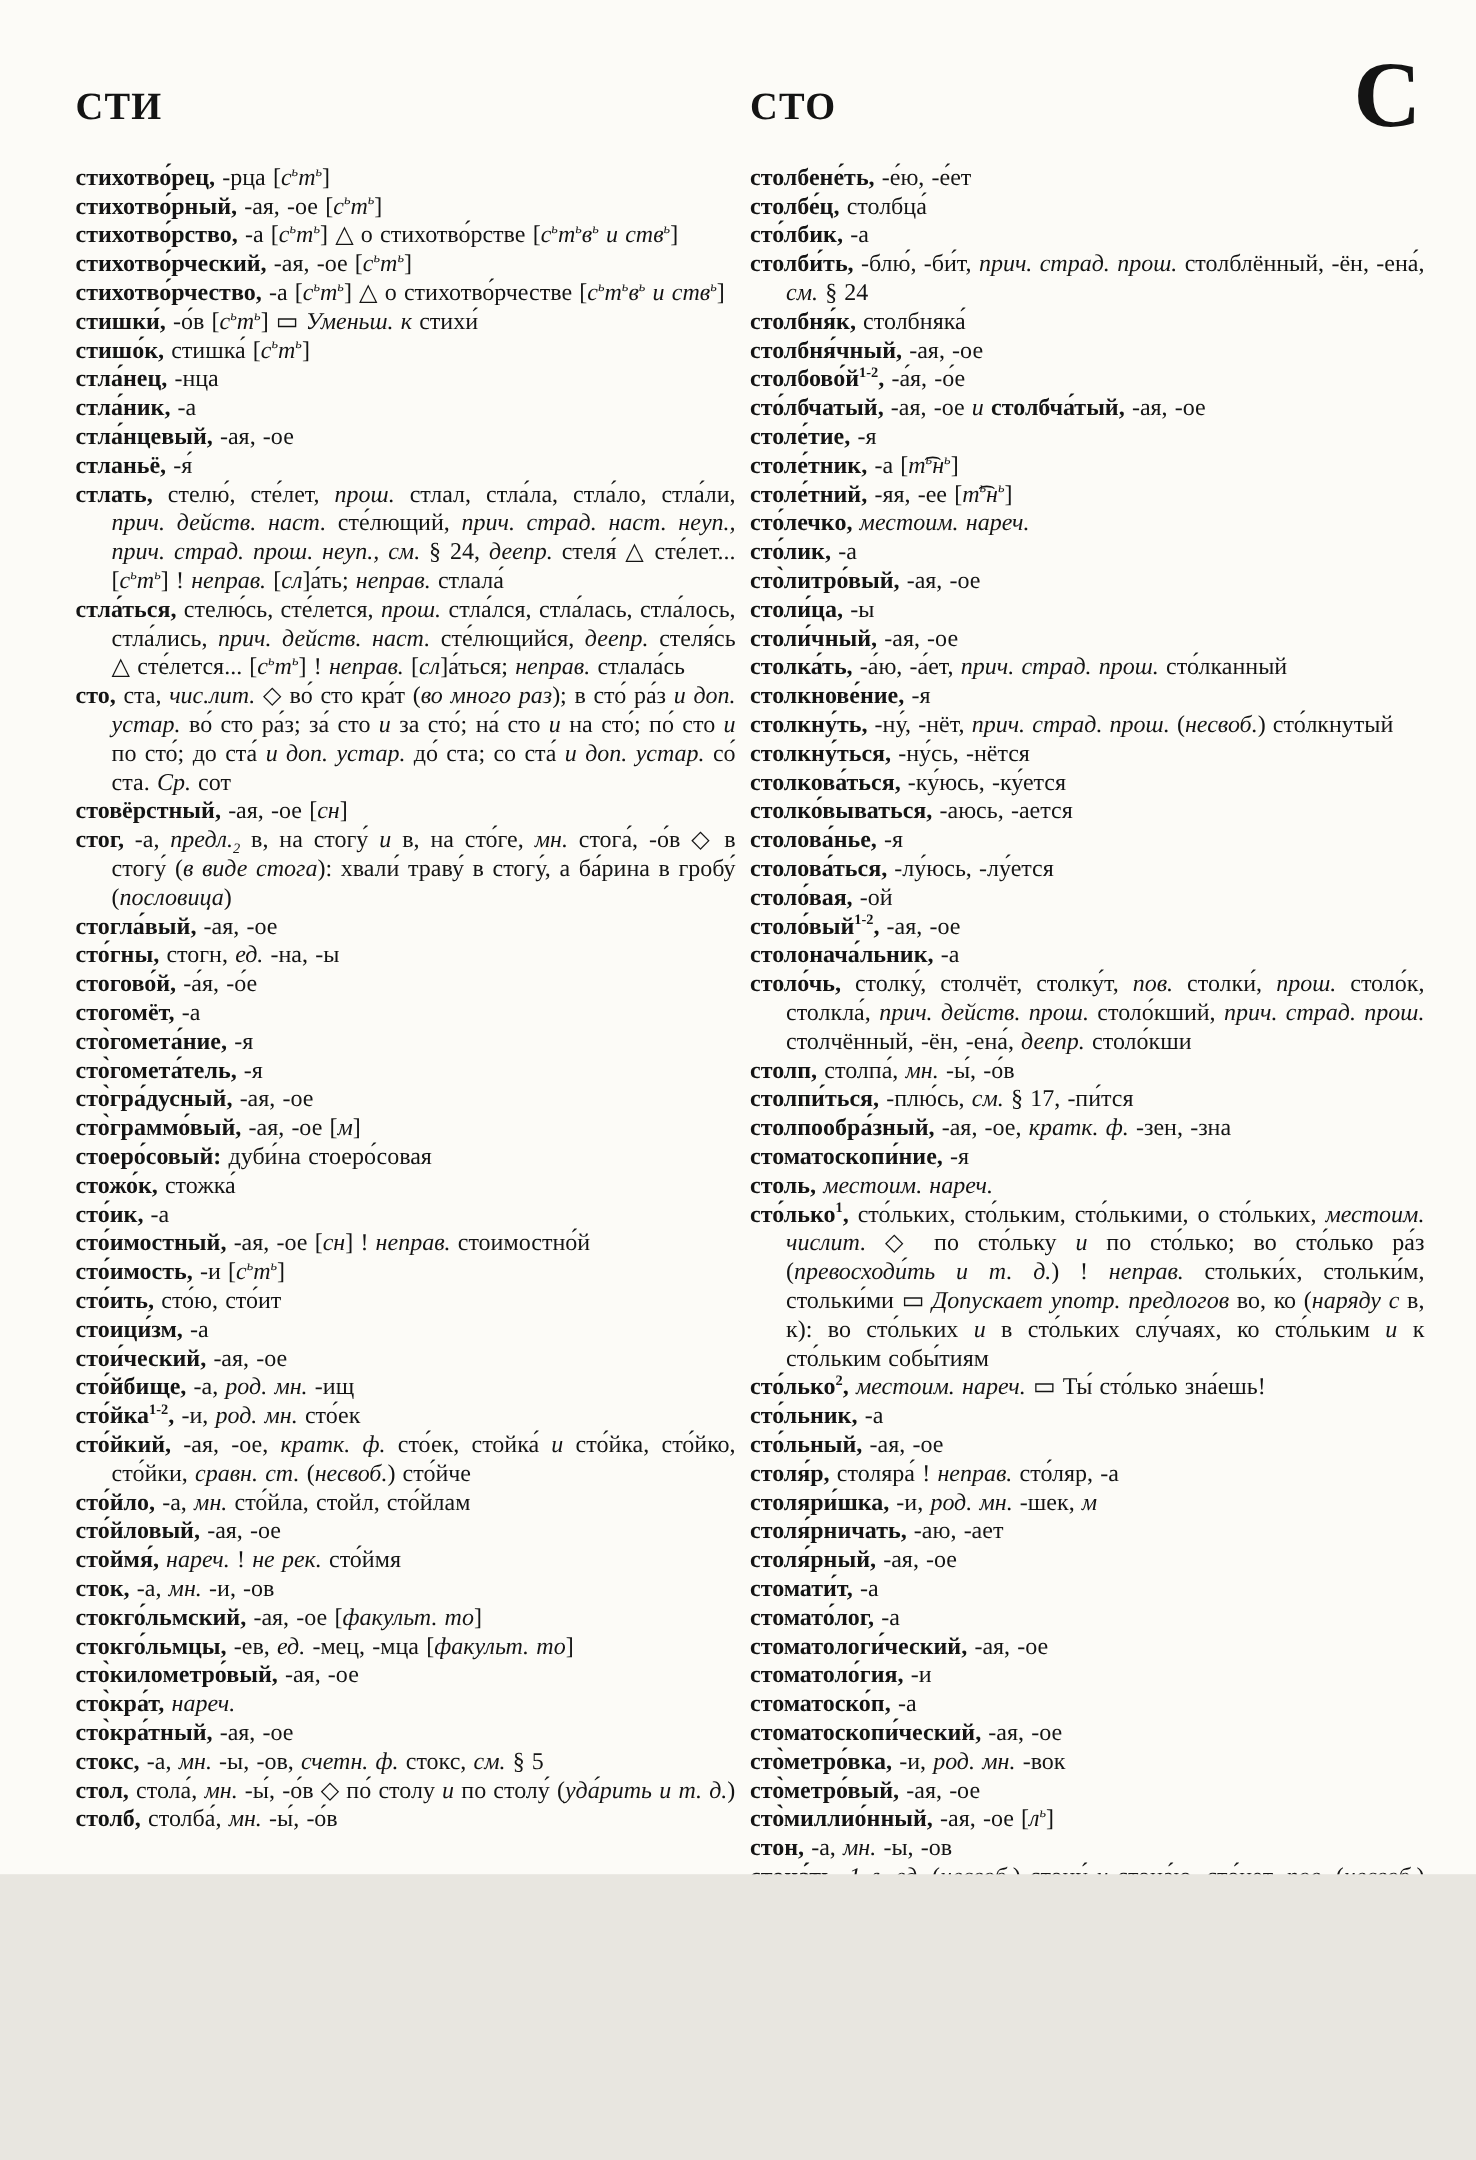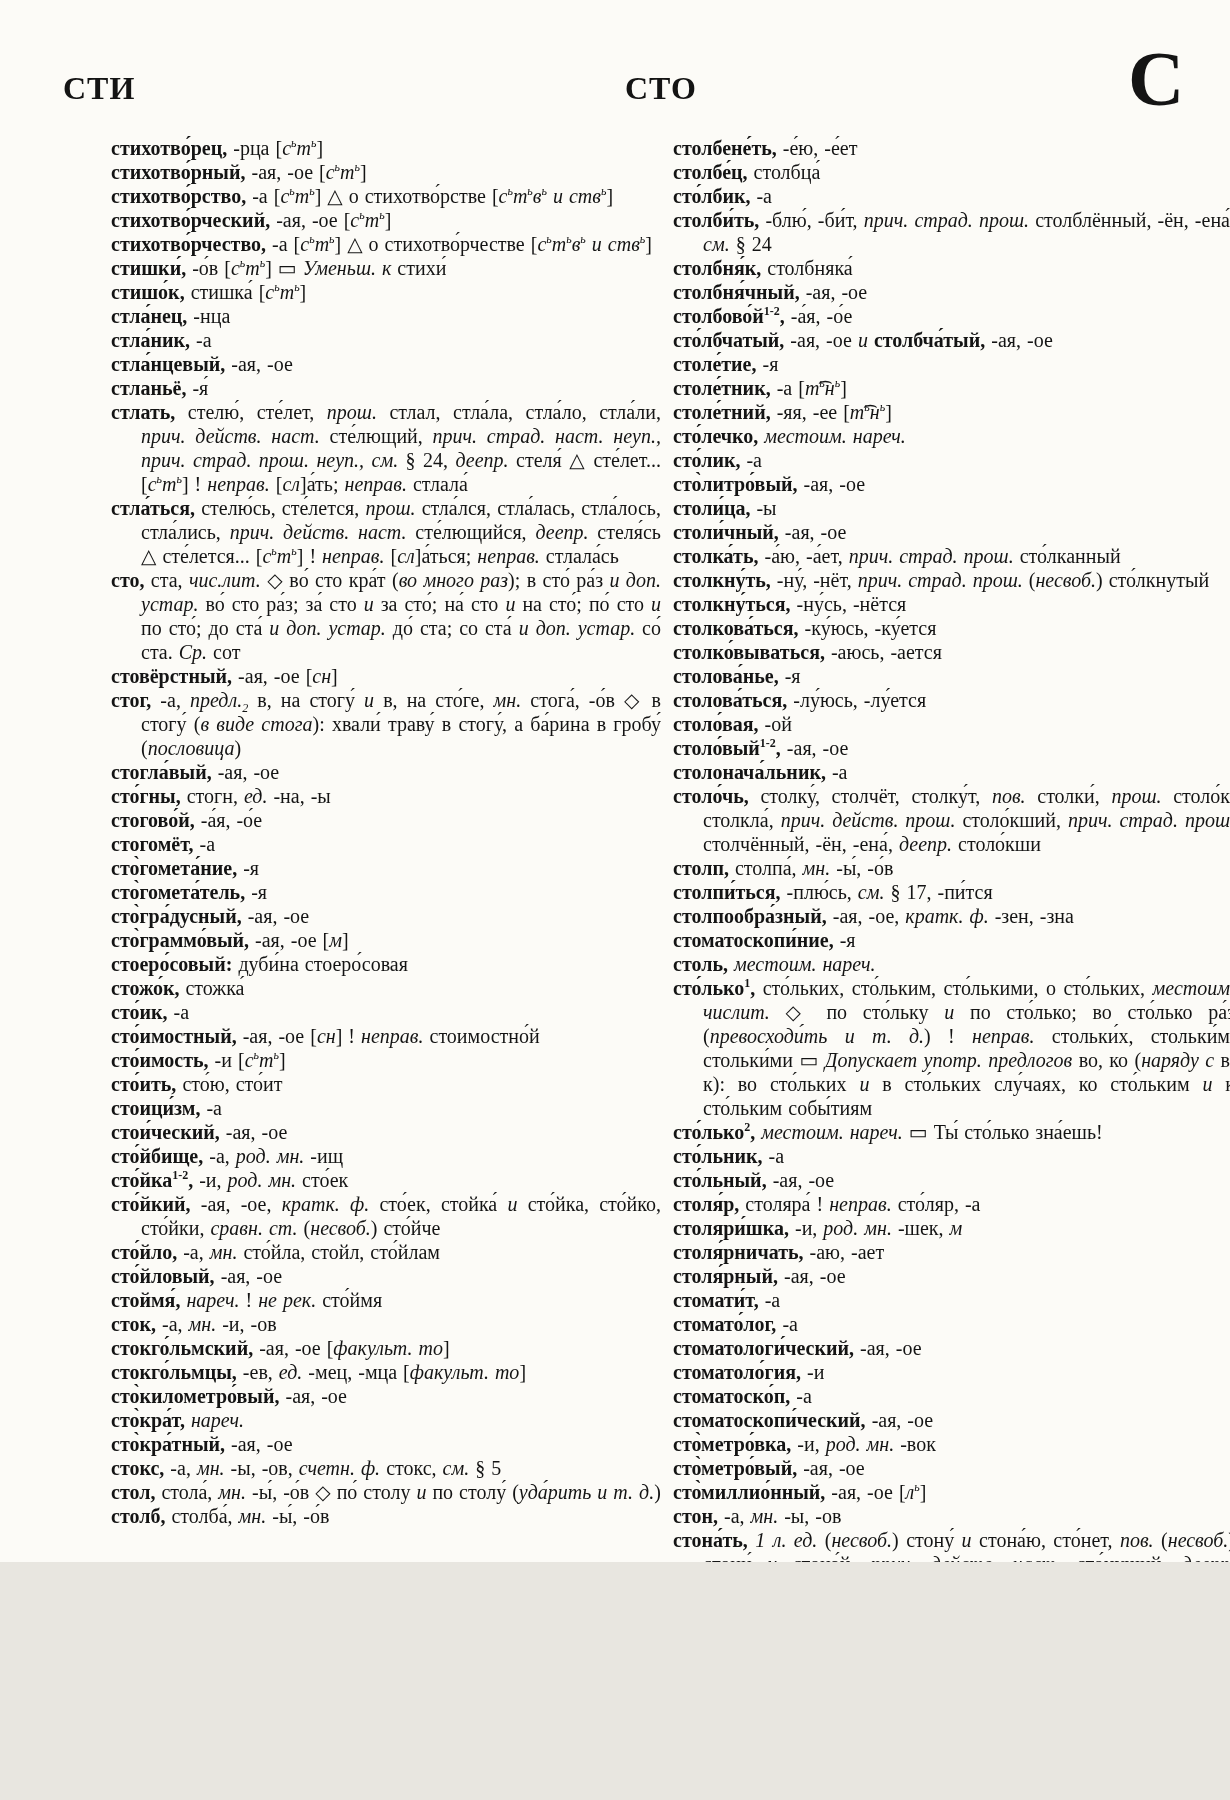--- a/index.html
+++ b/index.html
@@ -31,21 +31,20 @@
     position: absolute;
     top: 40px;
     left: 1128px;
     font-size: 78px;
     font-weight: bold;
     line-height: 1;
   }
   .col {
     position: absolute;
     top: 136px;
-    margin-left: 48px;
   }
   .col-left  { left: 63px;  width: 550px; }
   .col-right { left: 625px; width: 562px; }
   .entry {
     margin: 0;
     font-size: 20px;
     line-height: 24px;
     text-align: justify;
     text-indent: -30px;
     padding-left: 30px;
@@ -142,20 +141,21 @@
       <p class="entry"><span class="bold">сто́лбчатый,</span><span> -ая, -ое </span><span class="italic">и</span><span> </span><span class="bold">столбча́тый,</span><span> -ая, -ое</span></p>
       <p class="entry"><span class="bold">столе́тие,</span><span> -я</span></p>
       <p class="entry"><span class="bold">столе́тник,</span><span> -а [</span><span class="italic">т͡</span><span class="italic sup">ь</span><span class="italic">н</span><span class="italic sup">ь</span><span>]</span></p>
       <p class="entry"><span class="bold">столе́тний,</span><span> -яя, -ее [</span><span class="italic">т͡</span><span class="italic sup">ь</span><span class="italic">н</span><span class="italic sup">ь</span><span>]</span></p>
       <p class="entry"><span class="bold">сто́лечко,</span><span> </span><span class="italic">местоим. нареч.</span></p>
       <p class="entry"><span class="bold">сто́лик,</span><span> -а</span></p>
       <p class="entry"><span class="bold">сто̀литро́вый,</span><span> -ая, -ое</span></p>
       <p class="entry"><span class="bold">столи́ца,</span><span> -ы</span></p>
       <p class="entry"><span class="bold">столи́чный,</span><span> -ая, -ое</span></p>
       <p class="entry"><span class="bold">столка́ть,</span><span> -а́ю, -а́ет, </span><span class="italic">прич. страд. прош.</span><span> сто́лканный</span></p>
+      <p class="entry"><span class="bold">столкнове́ние,</span><span> -я</span></p>
       <p class="entry"><span class="bold">столкну́ть,</span><span> -ну́, -нёт, </span><span class="italic">прич. страд. прош.</span><span> (</span><span class="italic">несвоб.</span><span>) сто́лкнутый</span></p>
       <p class="entry"><span class="bold">столкну́ться,</span><span> -ну́сь, -нётся</span></p>
       <p class="entry"><span class="bold">столкова́ться,</span><span> -ку́юсь, -ку́ется</span></p>
       <p class="entry"><span class="bold">столко́вываться,</span><span> -аюсь, -ается</span></p>
       <p class="entry"><span class="bold">столова́нье,</span><span> -я</span></p>
       <p class="entry"><span class="bold">столова́ться,</span><span> -лу́юсь, -лу́ется</span></p>
       <p class="entry"><span class="bold">столо́вая,</span><span> -ой</span></p>
       <p class="entry"><span class="bold">столо́вый</span><span class="bold sup">1-2</span><span class="bold">,</span><span> -ая, -ое</span></p>
       <p class="entry"><span class="bold">столонача́льник,</span><span> -а</span></p>
       <p class="entry"><span class="bold">столо́чь,</span><span> столку́, столчёт, столку́т, </span><span class="italic">пов.</span><span> столки́, </span><span class="italic">прош.</span><span> столо́к, столкла́, </span><span class="italic">прич. действ. прош.</span><span> столо́кший, </span><span class="italic">прич. страд. прош.</span><span> столчённый, -ён, -ена́, </span><span class="italic">деепр.</span><span> столо́кши</span></p>

